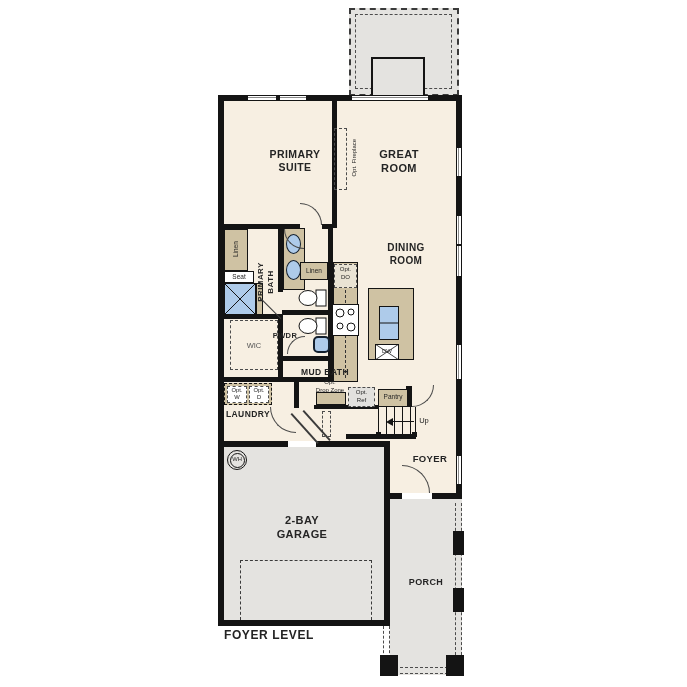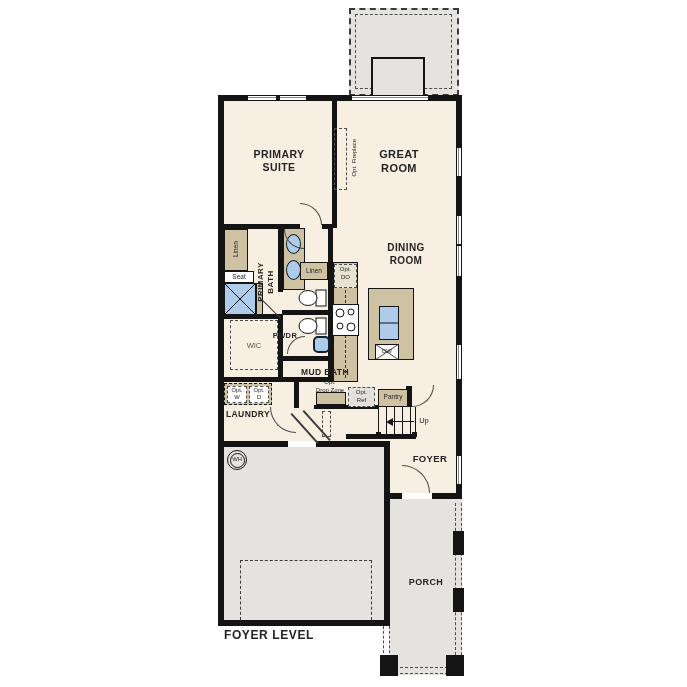--- a/index.html
+++ b/index.html
@@ -178,32 +178,34 @@
   <div class="arc" style="left:300px;top:203px;width:22px;height:22px;border-top:1.4px solid #4a4a4a;border-right:1.4px solid #4a4a4a;border-top-right-radius:100%;"></div>
   <div class="arc" style="left:284px;top:229px;width:20px;height:20px;border-bottom:1.4px solid #4a4a4a;border-left:1.4px solid #4a4a4a;border-bottom-left-radius:100%;"></div>
   <div class="arc" style="left:287px;top:336px;width:18px;height:18px;border-top:1.4px solid #4a4a4a;border-left:1.4px solid #4a4a4a;border-top-left-radius:100%;"></div>
   <div class="diag" style="left:260px;top:297px;width:30px;height:1.4px;transform:rotate(45deg);"></div>
   <div class="arc" style="left:270px;top:407px;width:26px;height:26px;border-bottom:1.4px solid #4a4a4a;border-left:1.4px solid #4a4a4a;border-bottom-left-radius:100%;"></div>
   <div class="diag" style="left:292px;top:413px;width:40px;height:1.6px;transform:rotate(48deg);"></div>
   <div class="diag" style="left:304px;top:410px;width:40px;height:1.6px;transform:rotate(48deg);"></div>
   <div class="arc" style="left:412px;top:385px;width:22px;height:22px;border-bottom:1.4px solid #4a4a4a;border-right:1.4px solid #4a4a4a;border-bottom-right-radius:100%;"></div>
   <div class="arc" style="left:402px;top:465px;width:28px;height:28px;border-top:1.4px solid #4a4a4a;border-right:1.4px solid #4a4a4a;border-top-right-radius:100%;"></div>
 
-  <div class="lbl" style="left:244px;top:148px;width:70px;font-size:10.5px;">PRIMARY
+  <div class="lbl" style="left:260px;top:148px;width:70px;font-size:10.5px;">PRIMARY
 SUITE</div>
   <div class="lbl" style="left:366px;top:148px;width:66px;font-size:11px;">GREAT
 ROOM</div>
   <div class="lbl" style="left:376px;top:242px;width:60px;font-size:10px;">DINING
 ROOM</div>
   <div class="lbl" style="left:406px;top:453px;width:48px;font-size:9.5px;">FOYER</div>
 
   <div class="abs" style="left:227px;top:450px;width:20px;height:20px;border:1px solid #141414;border-radius:50%;">
     <div class="abs" style="left:1.5px;top:1.5px;width:15px;height:15px;border:1px solid #141414;border-radius:50%;"></div>
   </div>
   <div class="lbl tiny" style="left:227px;top:456px;width:20px;font-size:5.8px;">WH</div>
+  <div class="lbl" style="left:248px;top:514px;width:108px;font-size:11px;">2-BAY
+GARAGE</div>
   <div class="dash" style="left:240px;top:560px;width:132px;height:60px;border-width:1.6px;border-bottom:none;border-color:#3a3a3a;"></div>
 
   <div class="lbl" style="left:398px;top:577px;width:56px;font-size:9px;">PORCH</div>
   <div class="abs" style="left:455px;top:503px;width:7px;height:152px;border-left:1.6px dashed #4c4c4c;border-right:1.6px dashed #4c4c4c;"></div>
   <div class="abs" style="left:383px;top:626px;width:7px;height:32px;border-left:1.6px dashed #4c4c4c;border-right:1.6px dashed #4c4c4c;"></div>
   <div class="abs" style="left:400px;top:667px;width:48px;height:7px;border-top:1.6px dashed #4c4c4c;border-bottom:1.6px dashed #4c4c4c;"></div>
   <div class="post" style="left:453px;top:531px;width:11px;height:24px;"></div>
   <div class="post" style="left:453px;top:588px;width:11px;height:24px;"></div>
   <div class="post" style="left:380px;top:655px;width:18px;height:21px;"></div>
   <div class="post" style="left:446px;top:655px;width:18px;height:21px;"></div>

